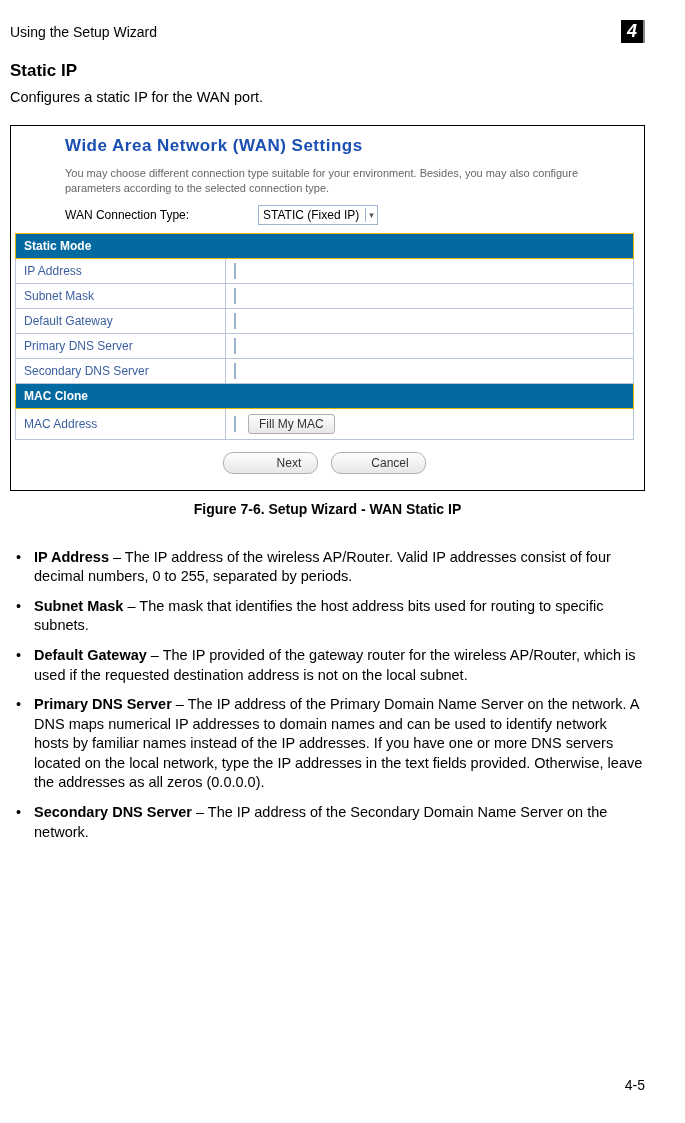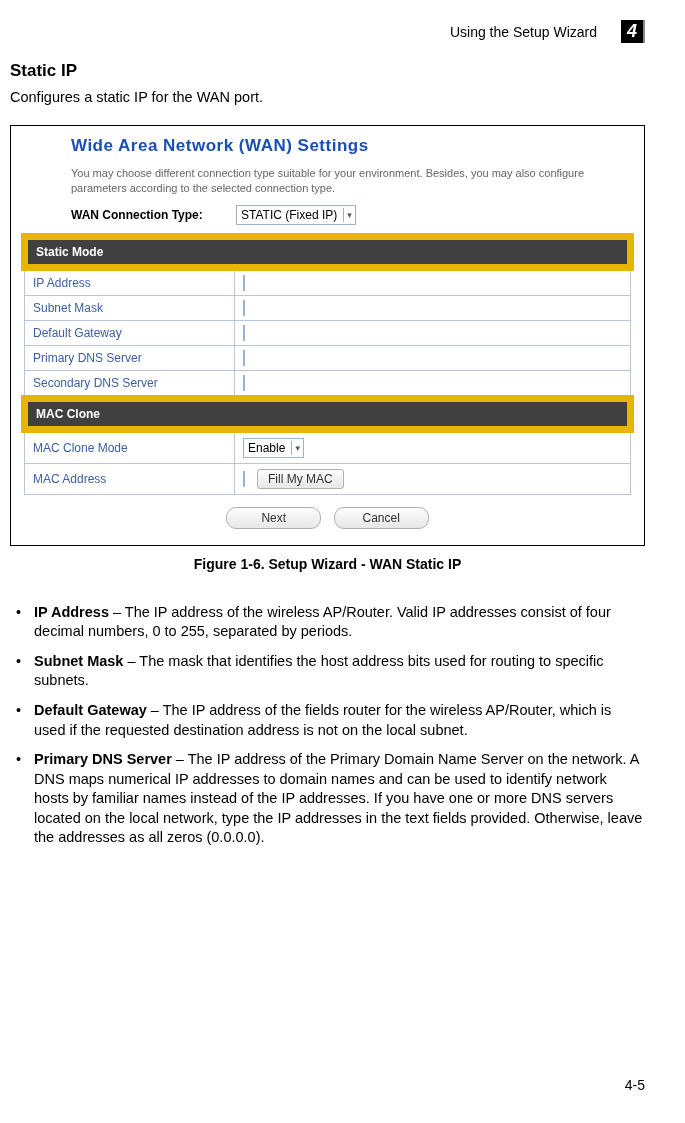--- a/index.html
+++ b/index.html
@@ -7,21 +7,21 @@
       font-family: Arial, Helvetica, sans-serif;
       width: 685px;
       height: 1123px;
       background: #fff;
       color: #000;
       position: relative;
       padding: 20px 40px 40px 10px;
     }
     .header-line {
       display: flex;
-      justify-content: flex-end;
+      justify-content: space-between;
       align-items: center;
       gap: 24px;
       font-size: 14px;
       margin-bottom: 18px;
     }
     .chapter-box {
       background: #000;
       color: #fff;
       font-weight: bold;
       font-style: italic;
@@ -33,21 +33,21 @@
       font-size: 17px;
       font-weight: bold;
       margin-bottom: 8px;
     }
     p.intro {
       font-size: 14.5px;
       margin-bottom: 20px;
     }
     .screenshot {
       border: 1px solid #000;
-      padding: 6px 10px 16px 10px;
+      padding: 6px 10px 16px 4px;
       margin-bottom: 8px;
     }
     .wan-title {
       color: #1a4fb3;
       font-weight: bold;
       font-size: 17px;
       letter-spacing: 0.5px;
       margin: 4px 0 10px 50px;
     }
     .wan-desc {
@@ -56,55 +56,56 @@
       margin: 0 30px 8px 50px;
       line-height: 1.4;
     }
     .wan-conn-row {
       display: flex;
       align-items: center;
       margin: 0 0 8px 50px;
       font-size: 12px;
     }
     .wan-conn-label {
-      font-weight: bold;
+      font-weight: normal;
       width: 165px;
     }
     .select-wrap {
       display: inline-flex;
       align-items: center;
       border: 1px solid #9bb3cc;
       background: #fff;
       font-size: 12px;
       height: 20px;
       padding: 0 0 0 4px;
+      margin-left: 28px;
     }
     .select-wrap .sel-arrow {
       border-left: 1px solid #9bb3cc;
       padding: 2px 3px;
       margin-left: 6px;
       font-size: 9px;
       color: #555;
     }
     table.form-table {
       width: 100%;
       border-collapse: collapse;
       font-size: 12px;
       margin-bottom: 12px;
     }
     table.form-table td {
       border: 1px solid #b8c5da;
       padding: 5px 8px;
       vertical-align: middle;
     }
     tr.section-header td {
-      background: #404040;
+      background: #0369a1;
       color: #fff;
       font-weight: bold;
-      border: 7px solid #eab308;
+      border: 1px solid #eab308;
     }
     td.label-cell {
       color: #3b5fa0;
       width: 210px;
     }
     .text-input {
       border: 1px solid #9bb3cc;
       height: 18px;
       width: 150px;
       background: #fff;
@@ -116,21 +117,21 @@
     .btn {
       display: inline-block;
       min-width: 95px;
       padding: 3px 16px;
       font-size: 12px;
       color: #333;
       background: linear-gradient(#fdfdfd, #e7e7e7);
       border: 1px solid #b0b0b0;
       border-radius: 10px;
       margin: 0 4px;
-      text-align: center;
+      text-align: right;
     }
     .btn-small {
       min-width: 80px;
       padding: 2px 10px;
       border-radius: 3px;
       margin-left: 12px;
     }
     .figure-caption {
       text-align: center;
       font-weight: bold;
@@ -206,46 +207,38 @@
       <td><span class="text-input"></span></td>
     </tr>
     <tr>
       <td class="label-cell">Secondary DNS Server</td>
       <td><span class="text-input"></span></td>
     </tr>
     <tr class="section-header">
           <td colspan="2">MAC Clone</td>
         </tr>
     <tr>
-      <td class="label-cell">MAC Clone Mode</td>
-      <td>
-        <span class="select-wrap">
-          <span>Enable</span>
-          <span class="sel-arrow">▾</span>
-        </span>
-      </td>
-    </tr>
-    <tr>
       <td class="label-cell">MAC Address</td>
       <td>
         <span class="text-input"></span>
         <span class="btn btn-small">Fill My MAC</span>
       </td>
     </tr>
   </tbody>
     </table>
 
   <div class="btn-row">
     <span class="btn">Next</span>
     <span class="btn">Cancel</span>
   </div>
 </div>
 
-<div class="figure-caption">Figure 1-6.   Setup Wizard - WAN Static IP</div>
+<div class="figure-caption">Figure 7-6.   Setup Wizard - WAN Static IP</div>
 
 <ul class="desc-list">
   <li><strong>IP Address</strong><span> – The IP address of the wireless AP/Router. Valid IP addresses consist of four decimal numbers, 0 to 255, separated by periods.</span></li>
   <li><strong>Subnet Mask</strong><span> – The mask that identifies the host address bits used for routing to specific subnets.</span></li>
-  <li><strong>Default Gateway</strong><span> – The IP address of the fields router for the wireless AP/Router, which is used if the requested destination address is not on the local subnet.</span></li>
+  <li><strong>Default Gateway</strong><span> – The IP provided of the gateway router for the wireless AP/Router, which is used if the requested destination address is not on the local subnet.</span></li>
   <li><strong>Primary DNS Server</strong><span> – The IP address of the Primary Domain Name Server on the network. A DNS maps numerical IP addresses to domain names and can be used to identify network hosts by familiar names instead of the IP addresses. If you have one or more DNS servers located on the local network, type the IP addresses in the text fields provided. Otherwise, leave the addresses as all zeros (0.0.0.0).</span></li>
+  <li><strong>Secondary DNS Server</strong><span> – The IP address of the Secondary Domain Name Server on the network.</span></li>
 </ul>
 
 <div class="page-num">4-5</div>
 
 </body></html>

